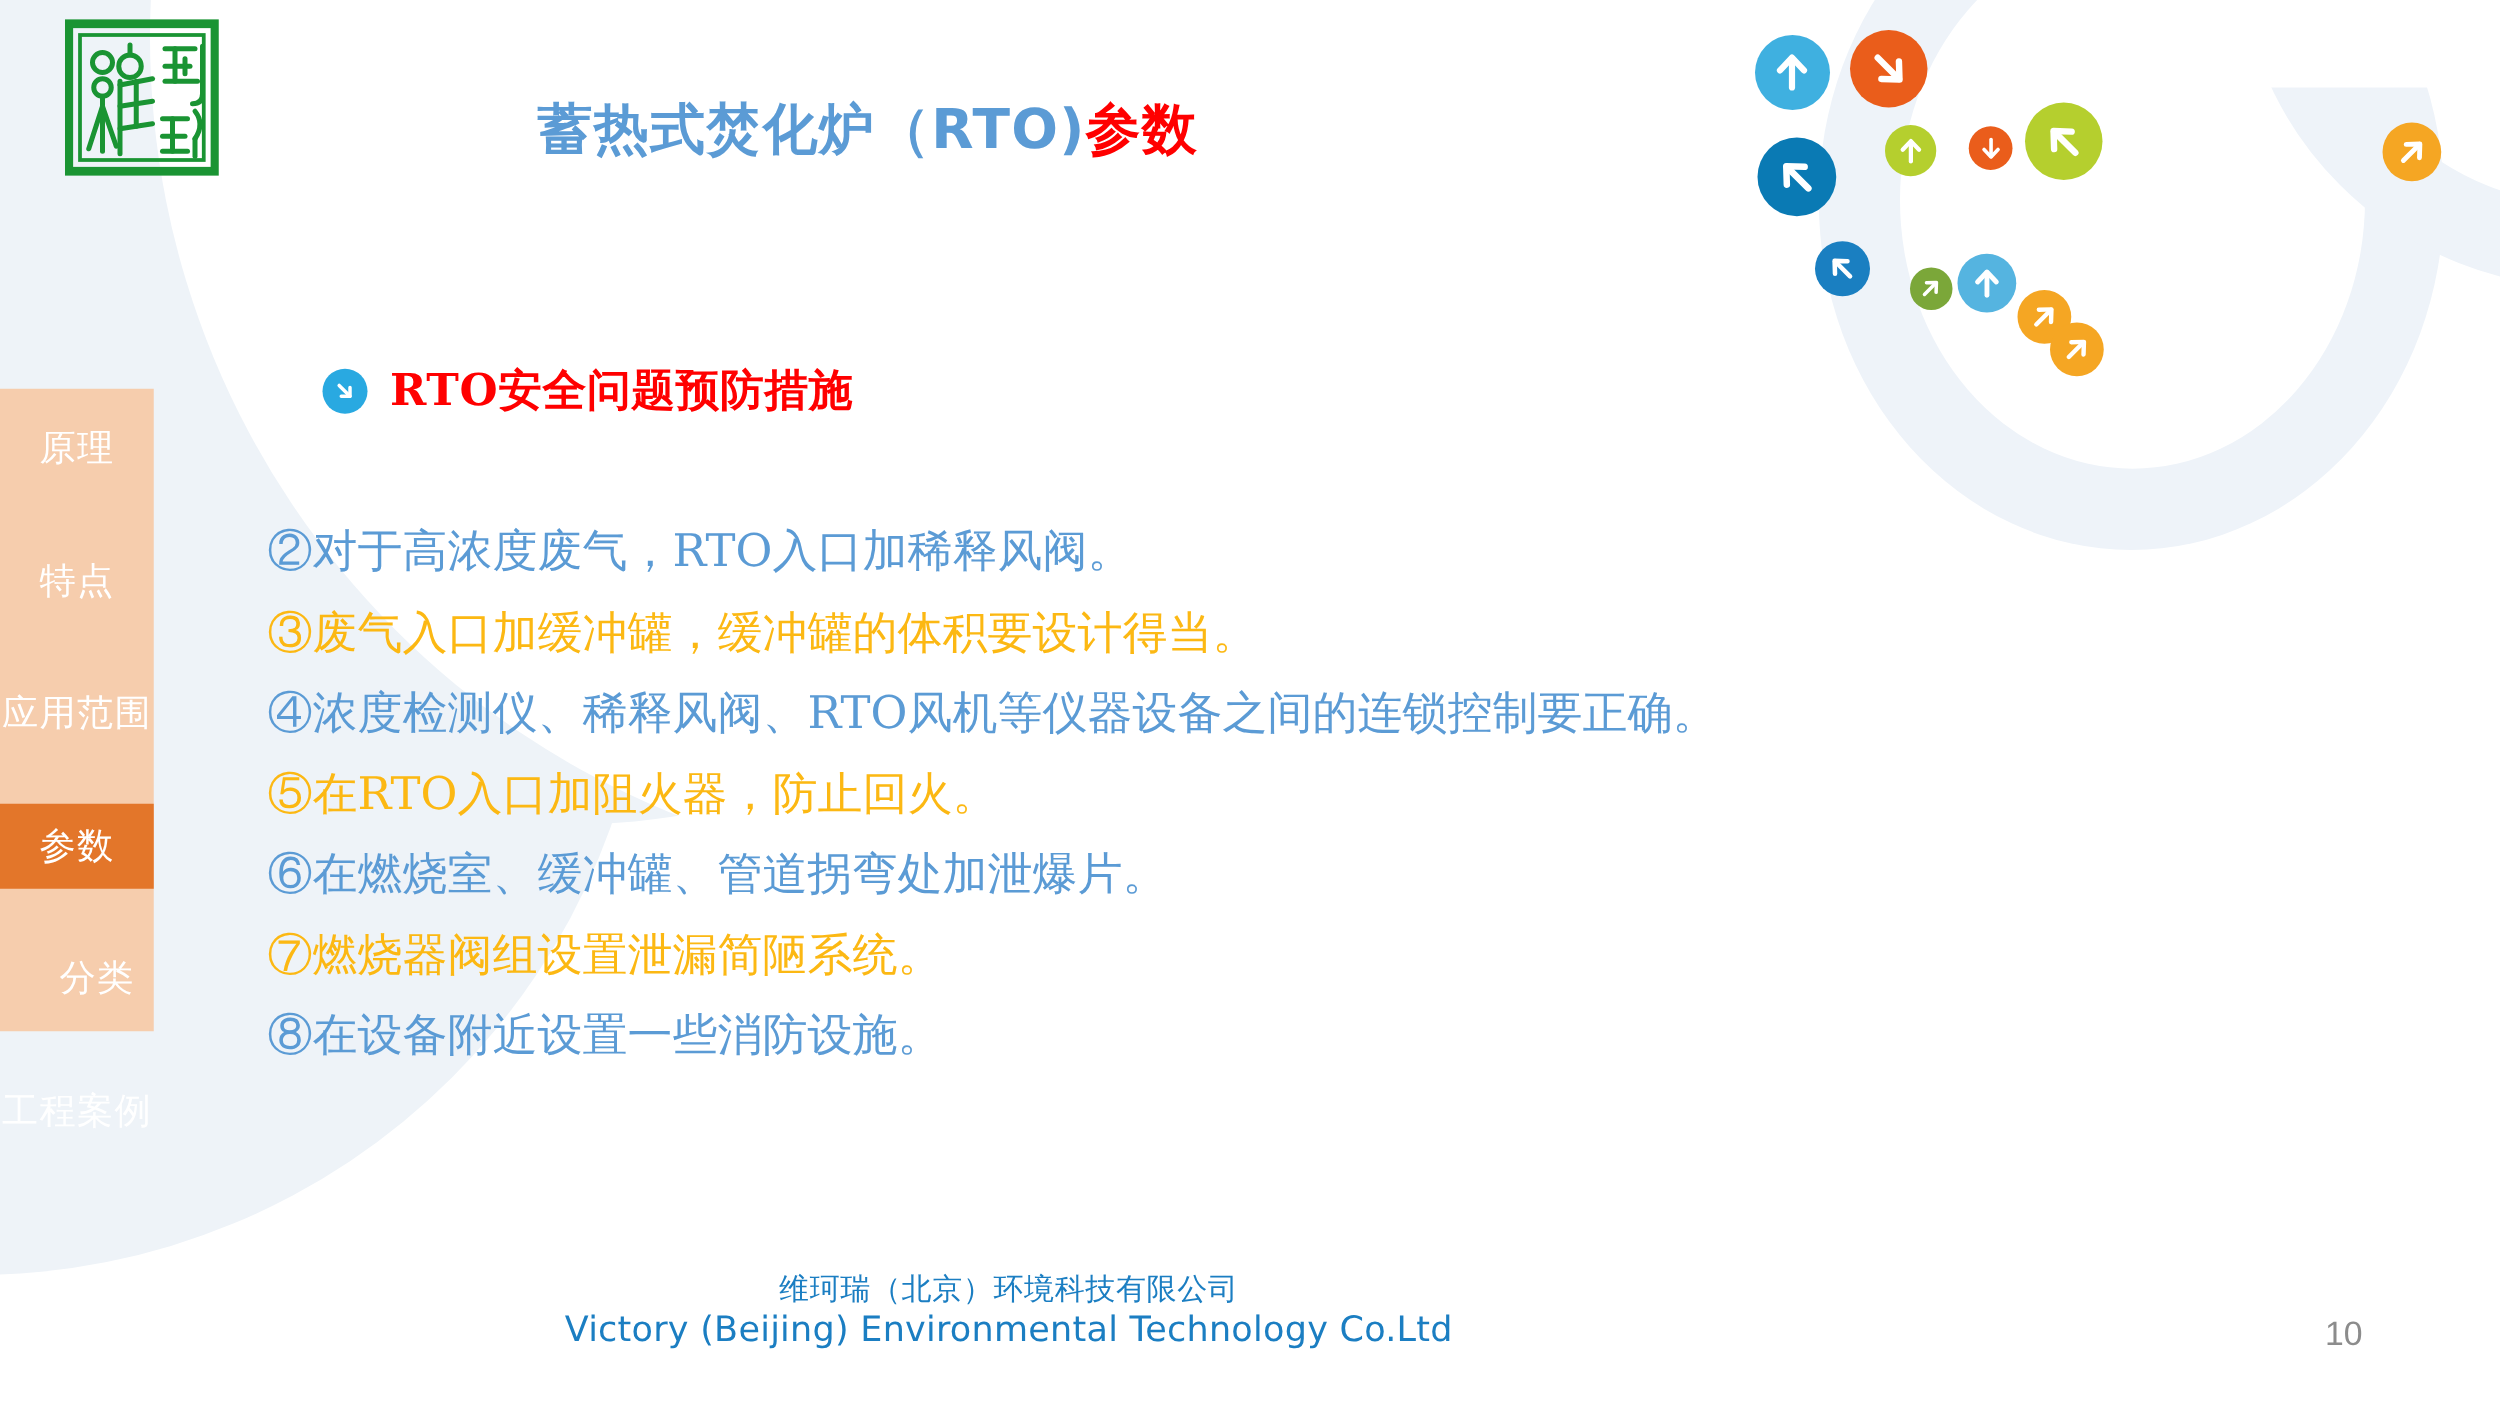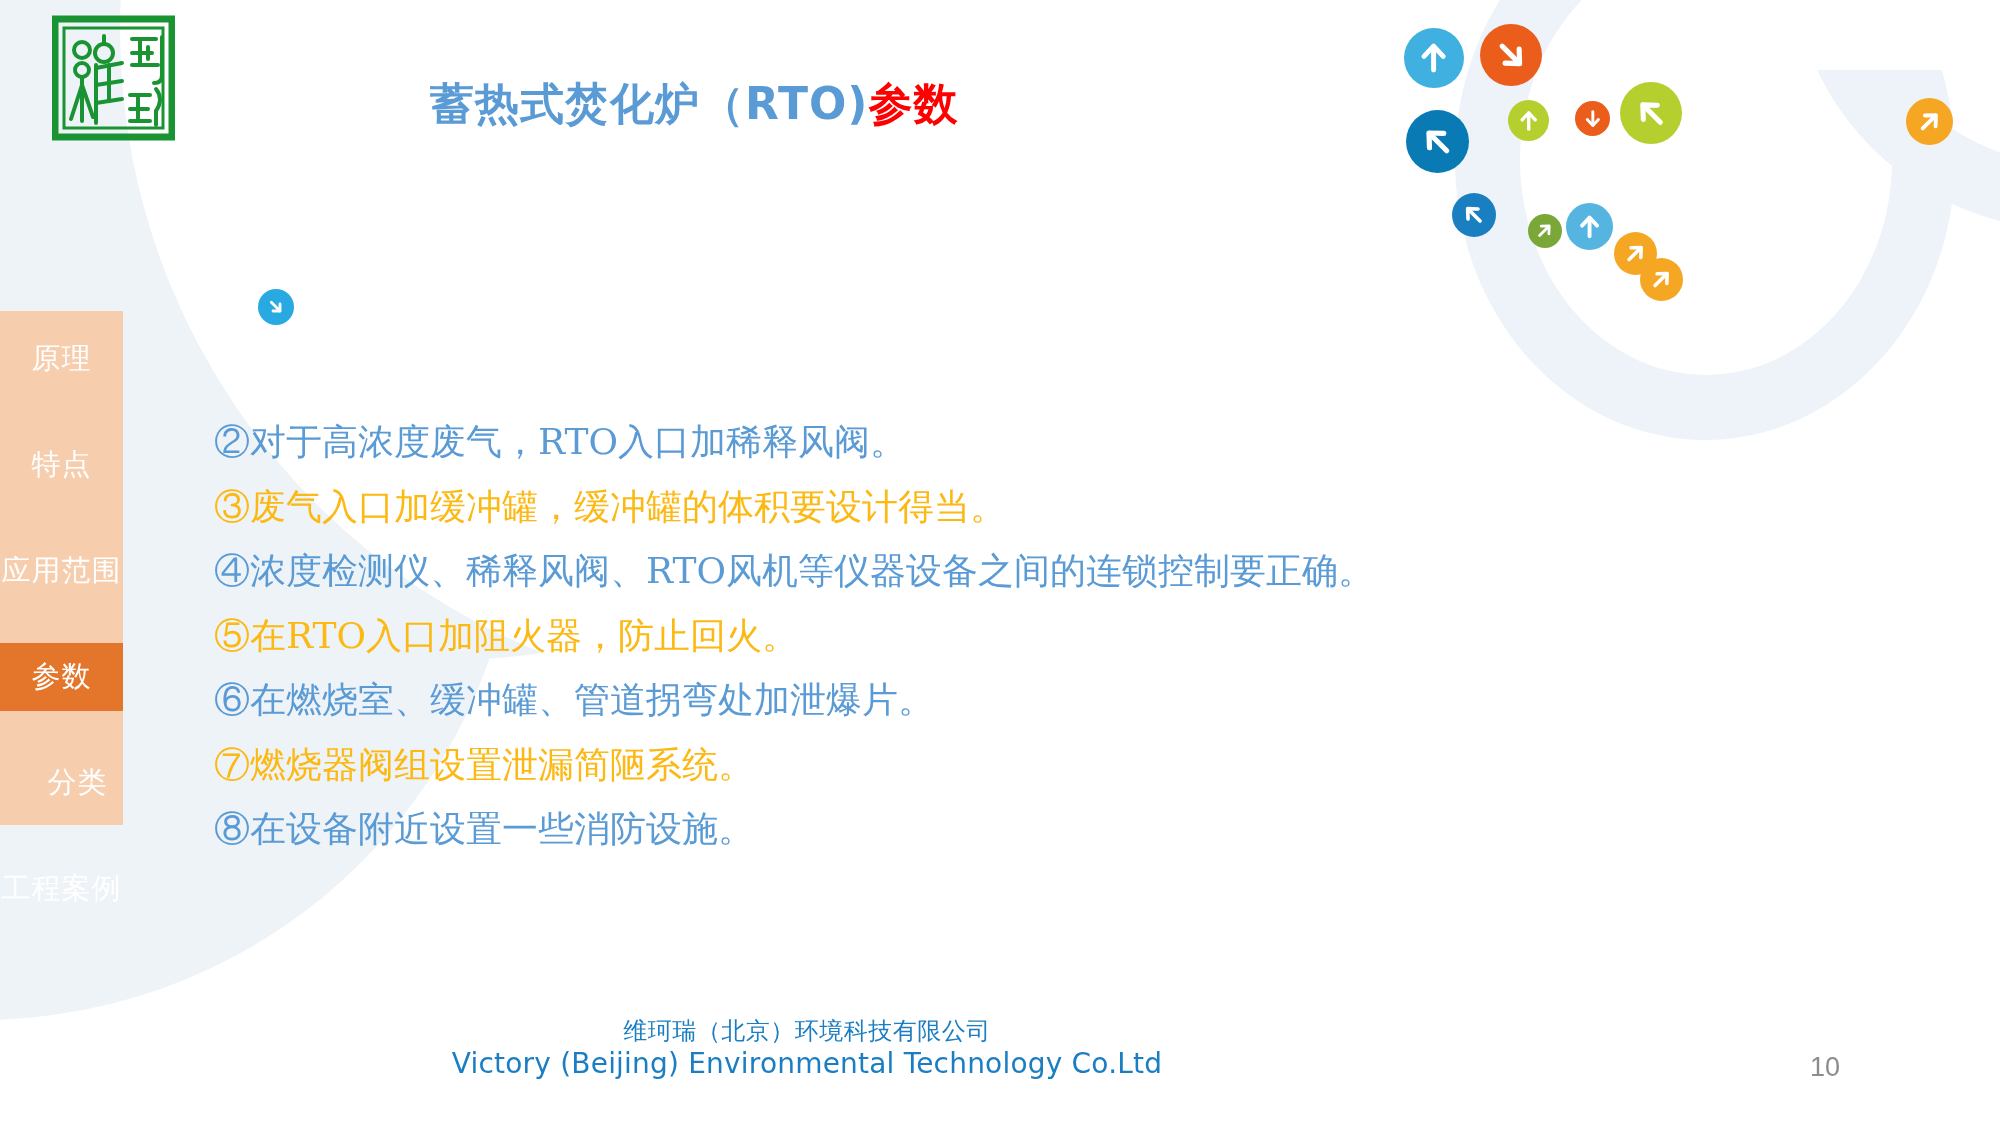--- a/index.html
+++ b/index.html
@@ -196,21 +196,21 @@
     font-weight: normal;
   }
   .footer-cn { font-size: 24px; line-height: 30px; letter-spacing: 0.5px; }
   .footer-en { font-size: 28px; line-height: 36px; letter-spacing: 0.2px; }
 
   .page-num {
     position: absolute;
     left: 1810px;
     top: 1052px;
     width: 80px;
-    text-align: left;
+    text-align: right;
     color: #8c8c8c;
     font-size: 27px;
     font-family: "Liberation Sans", sans-serif;
   }
 
   
   .abadge {
     position: absolute;
     border-radius: 50%;
     display: flex;
@@ -297,20 +297,21 @@
 
   <div class="subtitle-row">
     <span class="sub-icon">
       <svg viewBox="0 0 36 36" width="24" height="24" aria-hidden="true">
         <g stroke="#ffffff" stroke-width="4.2" fill="none" stroke-linecap="round" stroke-linejoin="round">
           <path d="M11 11 L24 24"></path>
           <path d="M24 13.5 L24 24 L13.5 24"></path>
         </g>
       </svg>
     </span>
+    <span class="subtitle-text">RTO安全问题预防措施</span>
   </div>
 
   <div class="body-list" id="bodyList">
       <div class="body-line c-blue">②对于高浓度废气，RTO入口加稀释风阀。</div>
       <div class="body-line c-orange">③废气入口加缓冲罐，缓冲罐的体积要设计得当。</div>
       <div class="body-line c-blue">④浓度检测仪、稀释风阀、RTO风机等仪器设备之间的连锁控制要正确。</div>
       <div class="body-line c-orange">⑤在RTO入口加阻火器，防止回火。</div>
       <div class="body-line c-blue">⑥在燃烧室、缓冲罐、管道拐弯处加泄爆片。</div>
       <div class="body-line c-orange">⑦燃烧器阀组设置泄漏简陋系统。</div>
       <div class="body-line c-blue">⑧在设备附近设置一些消防设施。</div>

